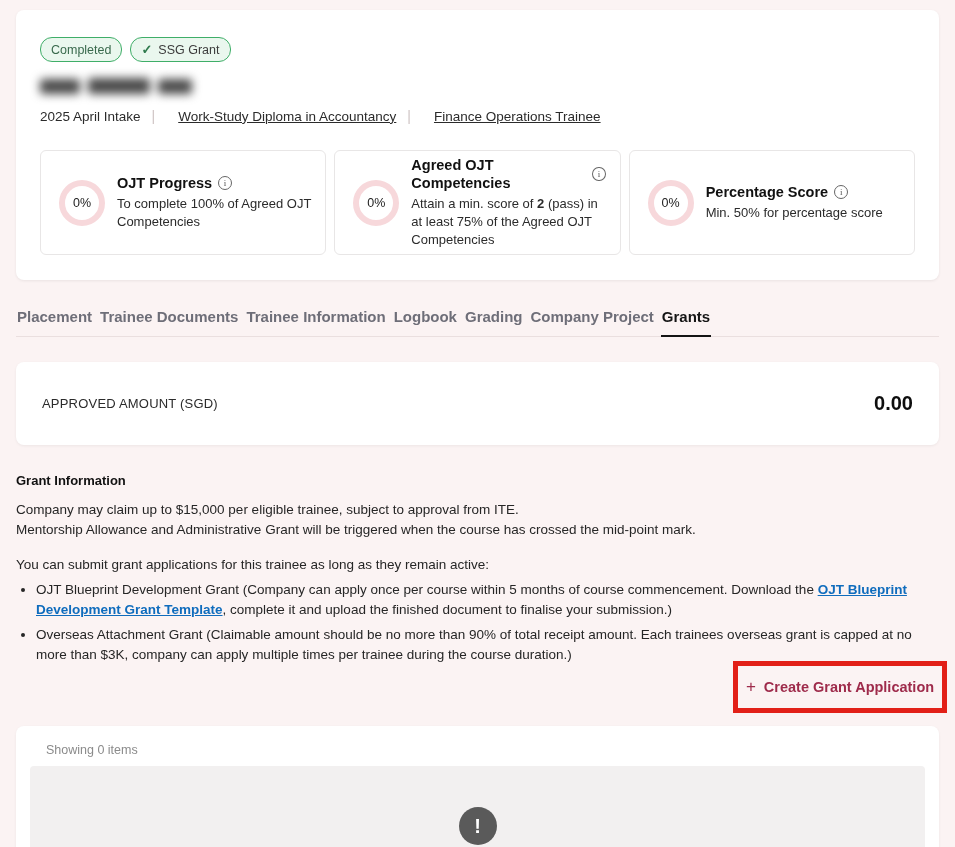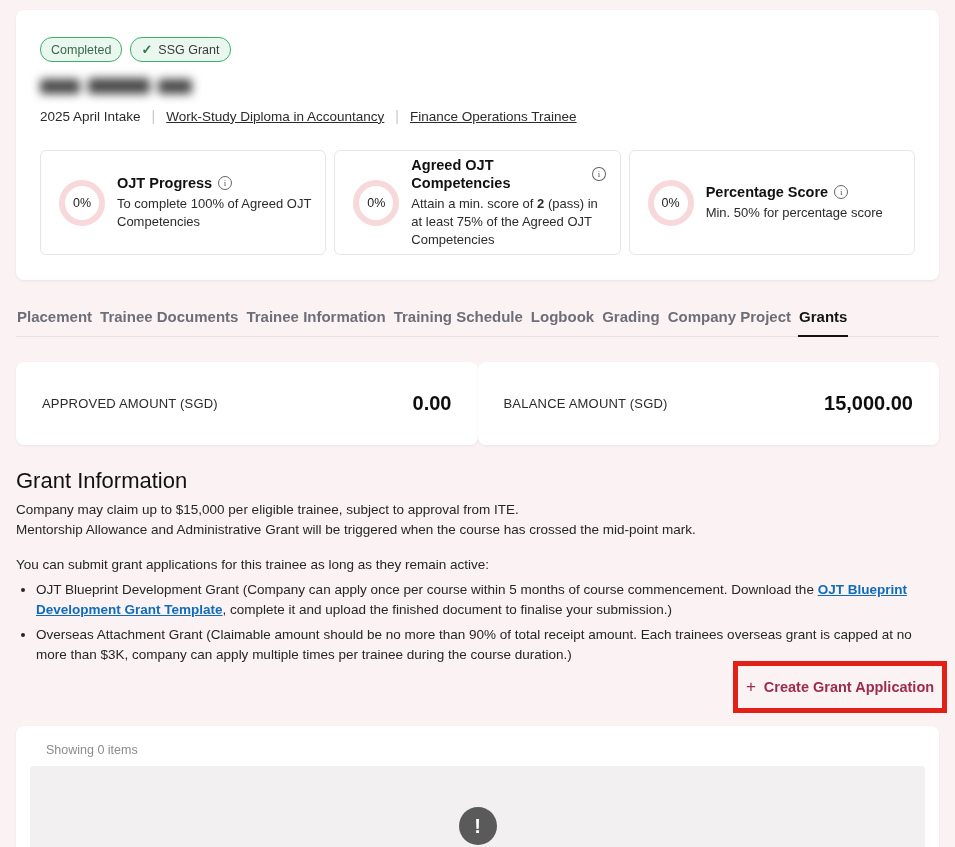--- a/index.html
+++ b/index.html
@@ -36,21 +36,21 @@
     display: flex; align-items: center; gap: 8px;
     filter: blur(5px);
   }
   .name-blur span { display: inline-block; background: #4a4a4a; border-radius: 3px; }
   .name-blur .b1 { width: 40px; height: 15px; }
   .name-blur .b2 { width: 62px; height: 16px; }
   .name-blur .b3 { width: 34px; height: 15px; }
 
   .intake-row { margin-top: 10px; font-size: 13.5px; color: #2b2b2b; display: flex; align-items: center; }
   .intake-row .sep { color: #cfc4c4; margin: 0 11px; font-size: 14px; }
-  .intake-row a { color: #2b2b2b; text-decoration: underline; cursor: pointer; }
+  .intake-row a { color: #2b2b2b; text-decoration: underline; cursor: pointer; margin-left: 12px; }
 
   .stats-row { display: flex; gap: 8px; margin-top: 26px; }
   .stat-card {
     flex: 1; border: 1px solid #e8e6e6; border-radius: 6px;
     background: #fff; height: 105px;
     display: flex; align-items: center; padding: 0 14px 0 18px; gap: 12px;
   }
   .ring {
     flex: 0 0 auto; width: 46px; height: 46px; border-radius: 50%;
     border: 6px solid #F7D8DB; background: #fff;
@@ -86,21 +86,21 @@
     flex: 1; background: #fff; border-radius: 8px; height: 83px;
     box-shadow: 0 1px 3px rgba(0,0,0,.06);
     display: flex; align-items: center; justify-content: space-between;
     padding: 0 26px;
   }
   .amount-label { font-size: 13px; color: #2b2b2b; letter-spacing: .2px; }
   .amount-value { font-size: 20px; font-weight: bold; color: #0e0e0e; }
 
   
   .grant-info { margin: 26px 16px 0; font-size: 13.5px; line-height: 20px; color: #262626; }
-  .grant-info h2 { font-size: 22px; font-weight: normal; color: #111; margin-bottom: 9px; }
+  .grant-info h2 { font-size: 13px; font-weight: bold; color: #111; margin-bottom: 9px; }
   .grant-info .para-gap { margin-top: 15px; }
   .grant-info ul { margin-top: 5px; padding-left: 20px; }
   .grant-info li { margin-bottom: 5px; }
   .grant-info a.doc-link { color: #0F6CBD; text-decoration: underline; font-weight: bold; cursor: pointer; }
 
   
   .action-spacer { height: 56px; }
   .annotation-box {
     position: absolute; left: 733px; top: 661px; width: 214px; height: 52px;
     border: 5px solid #E22018; z-index: 5;
@@ -198,35 +198,30 @@
         <div><span>Min. 50% for percentage score</span><b></b><span></span></div>
       </div>
     </div>
   </div>
 </div>
 
 <div class="tabs">
   <div class="tab">Placement</div>
   <div class="tab">Trainee Documents</div>
   <div class="tab">Trainee Information</div>
-  <div class="tab">Training Schedule</div>
   <div class="tab">Logbook</div>
   <div class="tab">Grading</div>
   <div class="tab">Company Project</div>
   <div class="tab active">Grants</div>
 </div>
 
 <div class="amounts-row">
   <div class="amount-card">
     <span class="amount-label">APPROVED AMOUNT (SGD)</span>
     <span class="amount-value">0.00</span>
-  </div>
-  <div class="amount-card">
-    <span class="amount-label">BALANCE AMOUNT (SGD)</span>
-    <span class="amount-value">15,000.00</span>
   </div>
 </div>
 
 <div class="grant-info">
   <h2>Grant Information</h2>
   <div>Company may claim up to $15,000 per eligible trainee, subject to approval from ITE.</div>
   <div>Mentorship Allowance and Administrative Grant will be triggered when the course has crossed the mid-point mark.</div>
   <div class="para-gap">You can submit grant applications for this trainee as long as they remain active:</div>
   <ul>
     <li><span>OJT Blueprint Development Grant (Company can apply once per course within 5 months of course commencement. Download the </span><a class="doc-link">OJT Blueprint Development Grant Template</a><span>, complete it and upload the finished document to finalise your submission.)</span></li>

